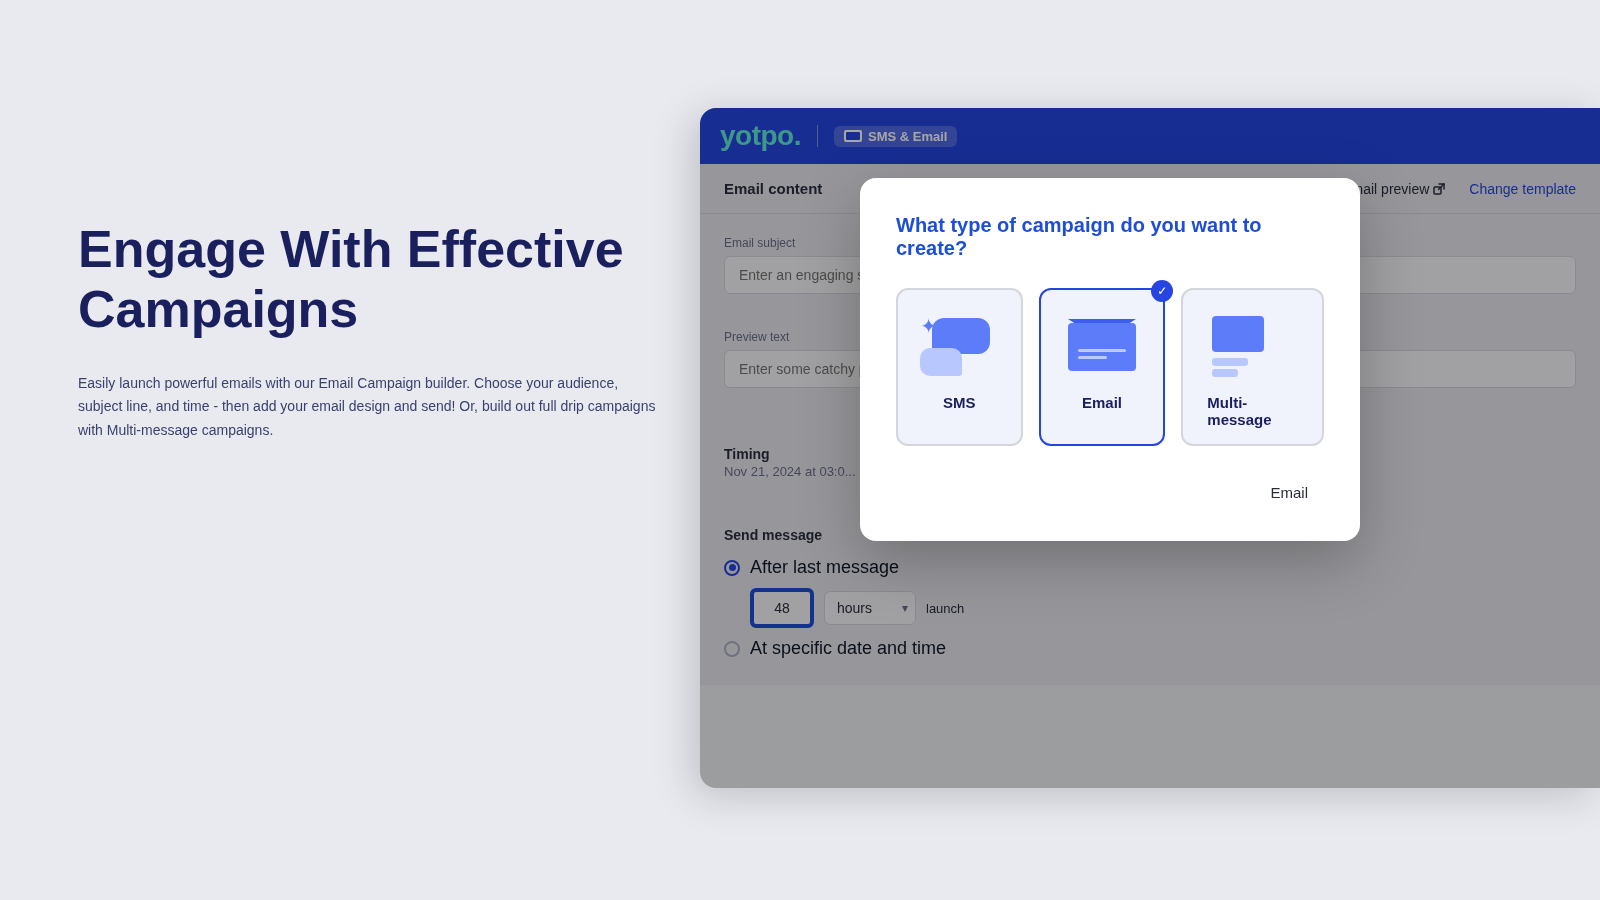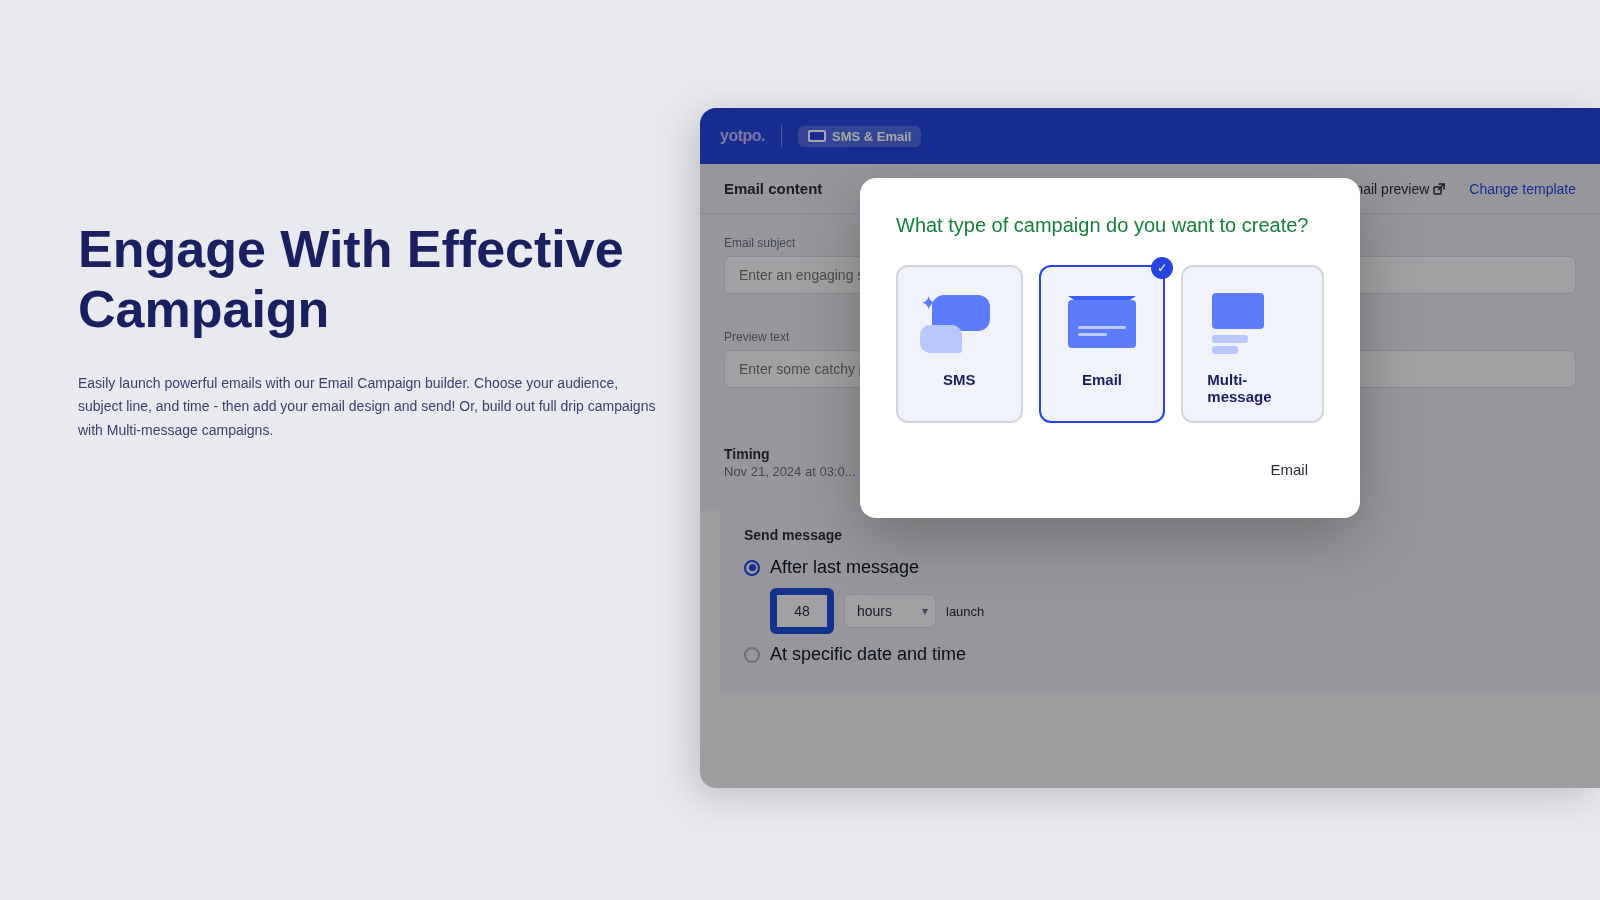--- a/index.html
+++ b/index.html
@@ -49,23 +49,23 @@
     
     .app-topbar {
       height: 56px;
       background: #2645e0;
       display: flex;
       align-items: center;
       padding: 0 20px;
       gap: 10px;
     }
     .topbar-logo-text {
-      color: #c4b5fd;
+      color: #5eead4;
       font-weight: 800;
-      font-size: 16px;
+      font-size: 28px;
       letter-spacing: -0.5px;
     }
     .topbar-divider {
       width: 1px;
       height: 22px;
       background: rgba(255,255,255,0.4);
       margin: 0 6px;
     }
     .topbar-badge {
       background: rgba(255,255,255,0.2);
@@ -168,21 +168,20 @@
     .timing-value {
       font-size: 13px;
       color: #6b6f8a;
       margin-bottom: 14px;
     }
 
     
     .send-section {
       padding: 16px 24px;
       background: #e8e9ee;
-      margin-left: 20px;
     }
     .send-label {
       font-size: 14px;
       font-weight: 700;
       color: #2a2d3e;
       margin-bottom: 14px;
     }
     .radio-row {
       display: flex;
       align-items: center;
@@ -219,21 +218,21 @@
     .hours-row {
       display: flex;
       align-items: center;
       gap: 10px;
       margin-left: 26px;
       margin-bottom: 10px;
     }
     .hours-input {
       width: 64px;
       background: #f7f8fa;
-      border: 7px solid #1d4ed8;
+      border: 4px solid #1d4ed8;
       border-radius: 6px;
       padding: 8px 10px;
       font-size: 14px;
       color: #2a2d3e;
       text-align: center;
     }
     .hours-select {
       background: #f7f8fa;
       border: 1px solid #d4d5dd;
       border-radius: 6px;
@@ -279,22 +278,22 @@
     .modal {
       background: white;
       border-radius: 16px;
       padding: 36px 36px 30px;
       width: 500px;
       box-shadow: 0 20px 60px rgba(0,0,0,0.25);
       position: relative;
     }
     .modal-title {
       font-size: 20px;
-      font-weight: 400;
-      color: #15803d;
+      font-weight: 700;
+      color: #1d4ed8;
       margin-bottom: 28px;
     }
     .modal-options {
       display: flex;
       gap: 16px;
       margin-bottom: 28px;
     }
     .modal-option {
       flex: 1;
       border: 2px solid #d4d5dd;
@@ -481,21 +480,21 @@
       border-radius: 3px;
       position: absolute;
       bottom: 3px;
       left: 4px;
     }
   </style>
 </head>
 <body>
 
 <div class="left-panel">
-  <h1 class="hero-title">Engage With Effective Campaign</h1>
+  <h1 class="hero-title">Engage With Effective Campaigns</h1>
   <p class="hero-body">Easily launch powerful emails with our Email Campaign builder. Choose your audience, subject line, and time - then add your email design and send! Or, build out full drip campaigns with Multi-message campaigns.</p>
 </div>
 
 <div class="app-window">
 
   <div class="app-topbar">
     <span class="topbar-logo-text">yotpo.</span>
     <div class="topbar-divider"></div>
     <div class="topbar-badge">
       <span class="sms-email-icon"></span>

